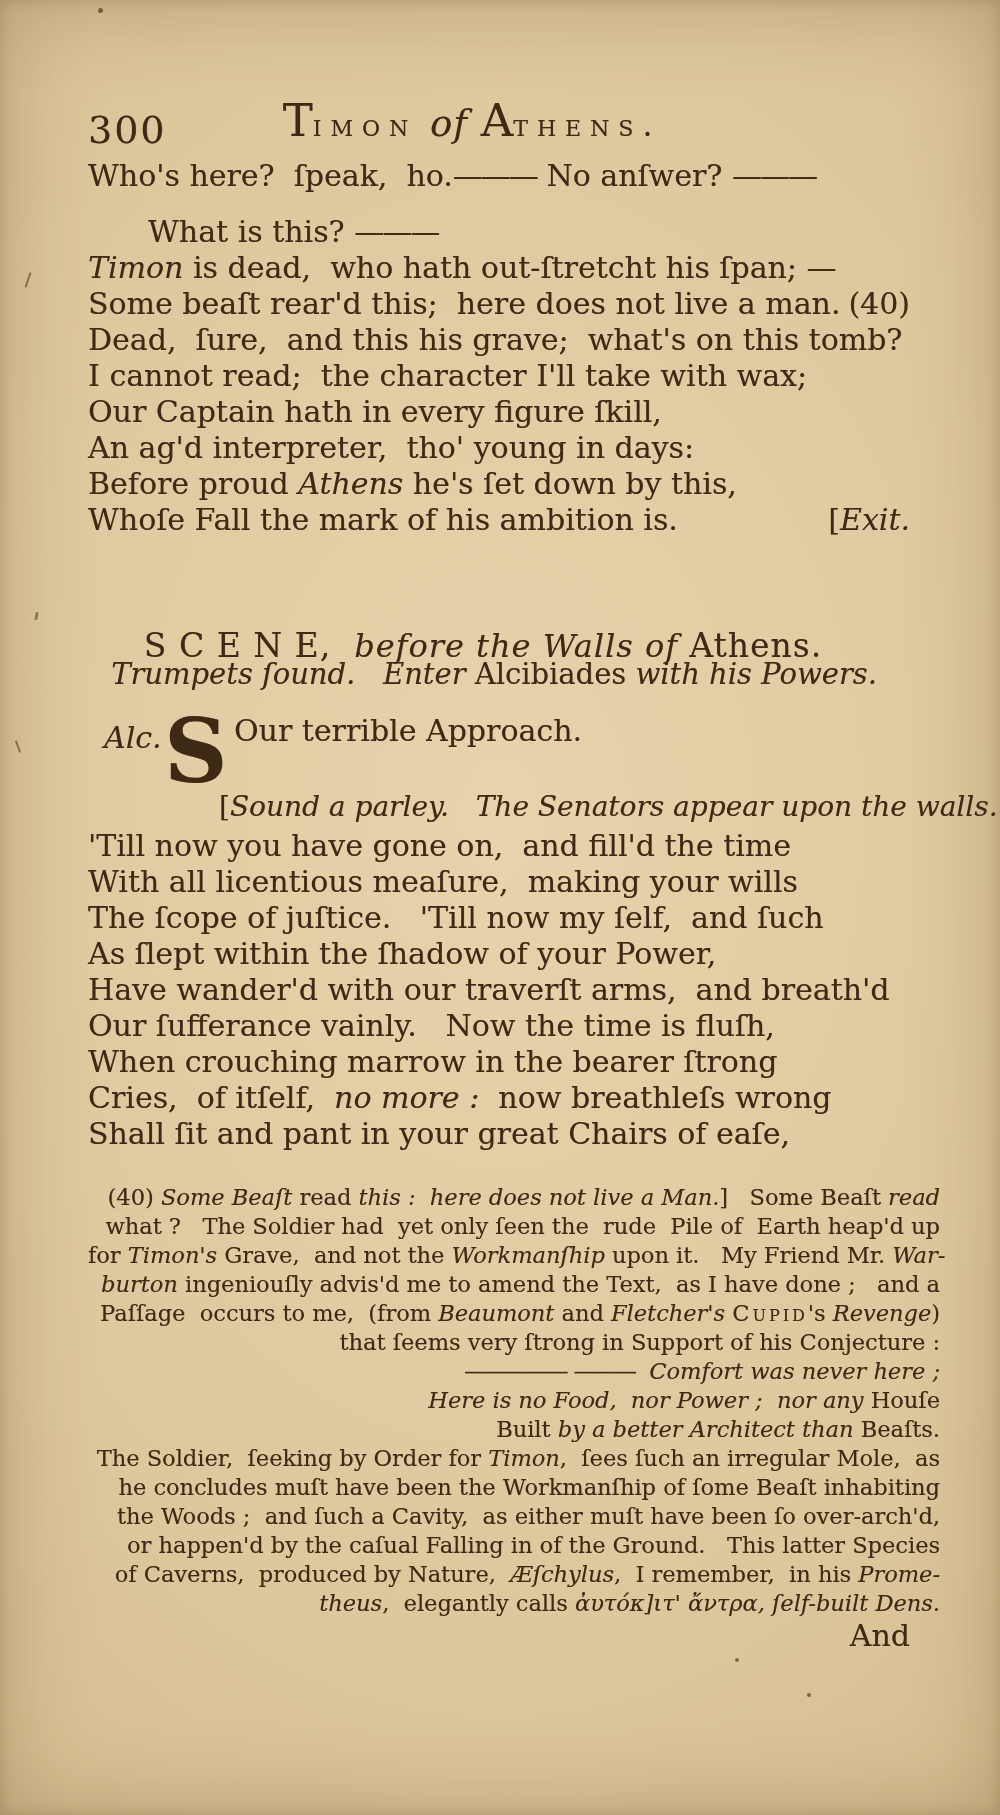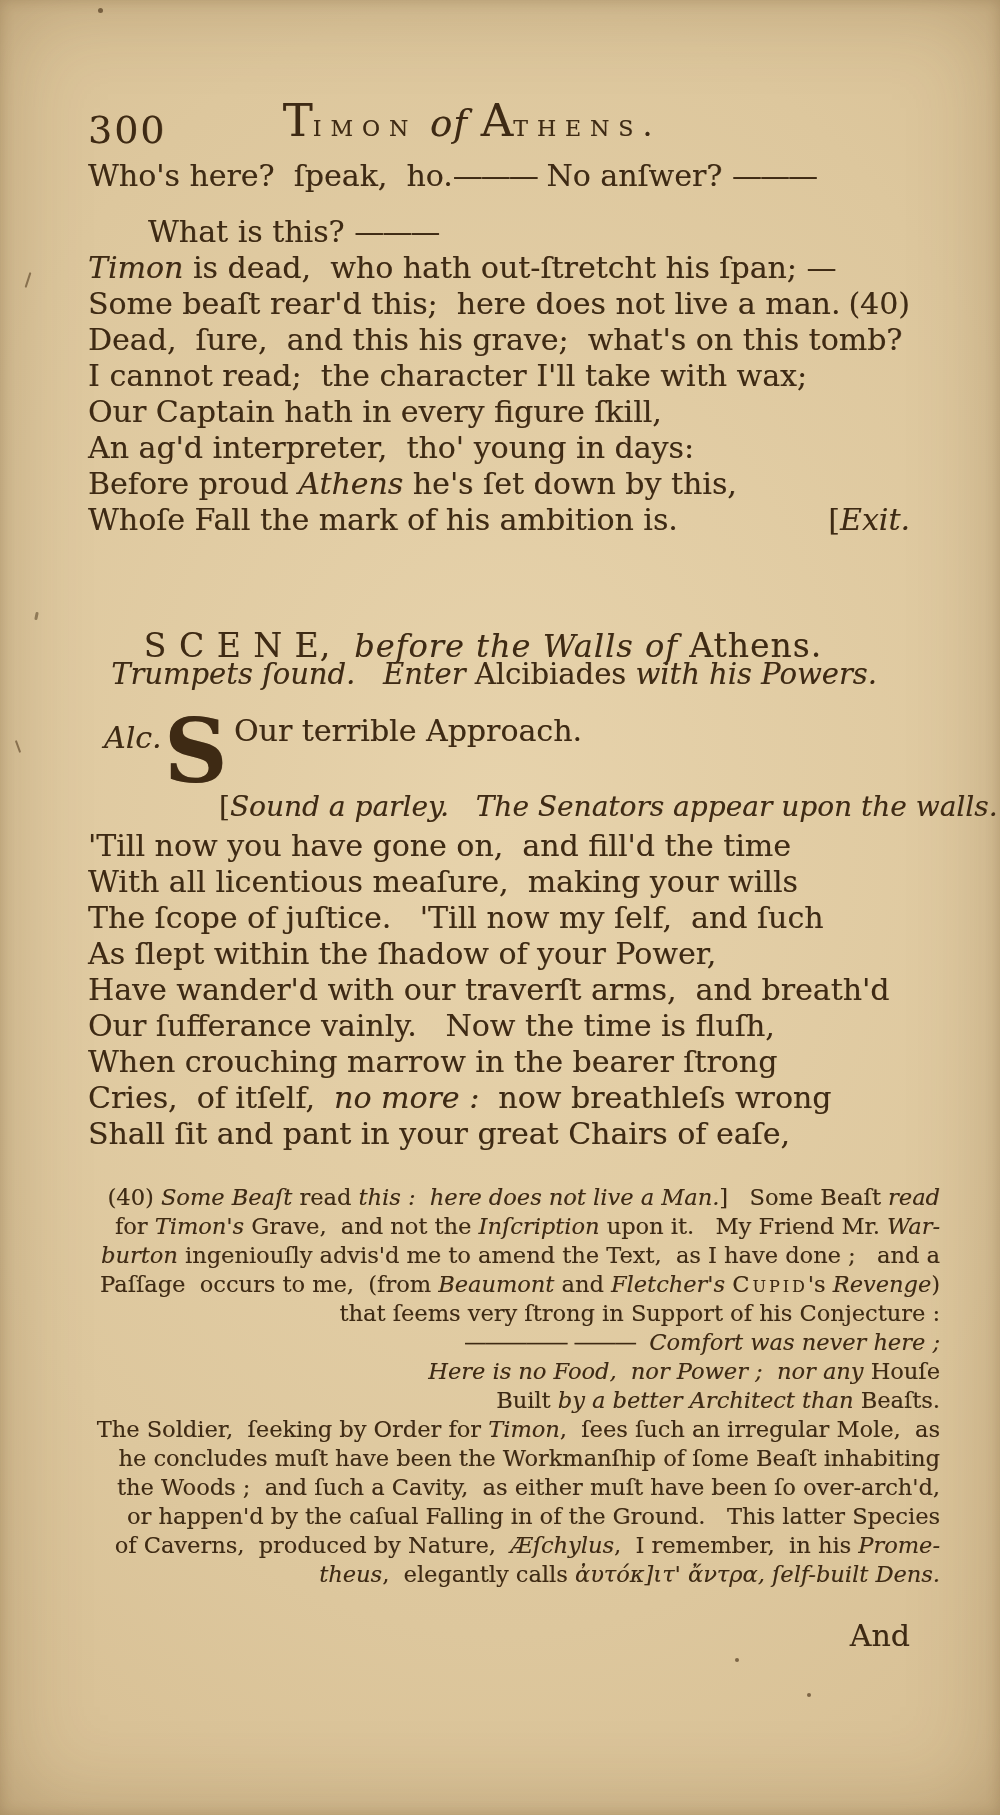--- a/index.html
+++ b/index.html
@@ -115,21 +115,22 @@
         <div class="tline"><span>As ſlept within the ſhadow of your Power,</span></div>
         <div class="tline"><span>Have wander'd with our traverſt arms,  and breath'd</span></div>
         <div class="tline"><span>Our ſufferance vainly.   Now the time is fluſh,</span></div>
         <div class="tline"><span>When crouching marrow in the bearer ſtrong</span></div>
         <div class="tline"><span>Cries,  of itſelf,  </span><span class="it">no more :</span><span>  now breathleſs wrong</span></div>
         <div class="tline"><span>Shall ſit and pant in your great Chairs of eaſe,</span></div>
       </div>
 
     <div class="footnote">
         <div class="tline ind1"><span>(40) </span><span class="it">Some Beaſt</span><span> read </span><span class="it">this :  here does not live a Man.</span><span>]   Some Beaſt </span><span class="it">read</span></div>
-        <div class="tline"><span>for </span><span class="it">Timon's</span><span> Grave,  and not the </span><span class="it">Inſcription</span><span> upon it.   My Friend Mr. </span><span class="it">War-</span></div>
+        <div class="tline"><span>what ?   The Soldier had  yet only ſeen the  rude  Pile of  Earth heap'd up</span></div>
+        <div class="tline"><span>for </span><span class="it">Timon's</span><span> Grave,  and not the </span><span class="it">Workmanſhip</span><span> upon it.   My Friend Mr. </span><span class="it">War-</span></div>
         <div class="tline"><span class="it">burton</span><span> ingeniouſly advis'd me to amend the Text,  as I have done ;   and a</span></div>
         <div class="tline"><span>Paſſage  occurs to me,  (from </span><span class="it">Beaumont</span><span> and </span><span class="it">Fletcher's</span><span> </span><span class="sc">Cupid</span><span>'s </span><span class="it">Revenge</span><span>)</span></div>
         <div class="tline"><span>that ſeems very ſtrong in Support of his Conjecture :</span></div>
         <div class="tline ind2"><span class="dash">—————</span><span> </span><span class="dash">———</span><span>  </span><span class="it">Comfort was never here ;</span></div>
         <div class="tline ind2"><span class="it">Here is no Food,  nor Power ;  nor any </span><span>Houſe</span></div>
         <div class="tline ind2"><span>Built </span><span class="it">by a better Architect than</span><span> Beaſts.</span></div>
         <div class="tline"><span>The Soldier,  ſeeking by Order for </span><span class="it">Timon</span><span>,  ſees ſuch an irregular Mole,  as</span></div>
         <div class="tline"><span>he concludes muſt have been the Workmanſhip of ſome Beaſt inhabiting</span></div>
         <div class="tline"><span>the Woods ;  and ſuch a Cavity,  as either muſt have been ſo over-arch'd,</span></div>
         <div class="tline"><span>or happen'd by the caſual Falling in of the Ground.   This latter Species</span></div>

